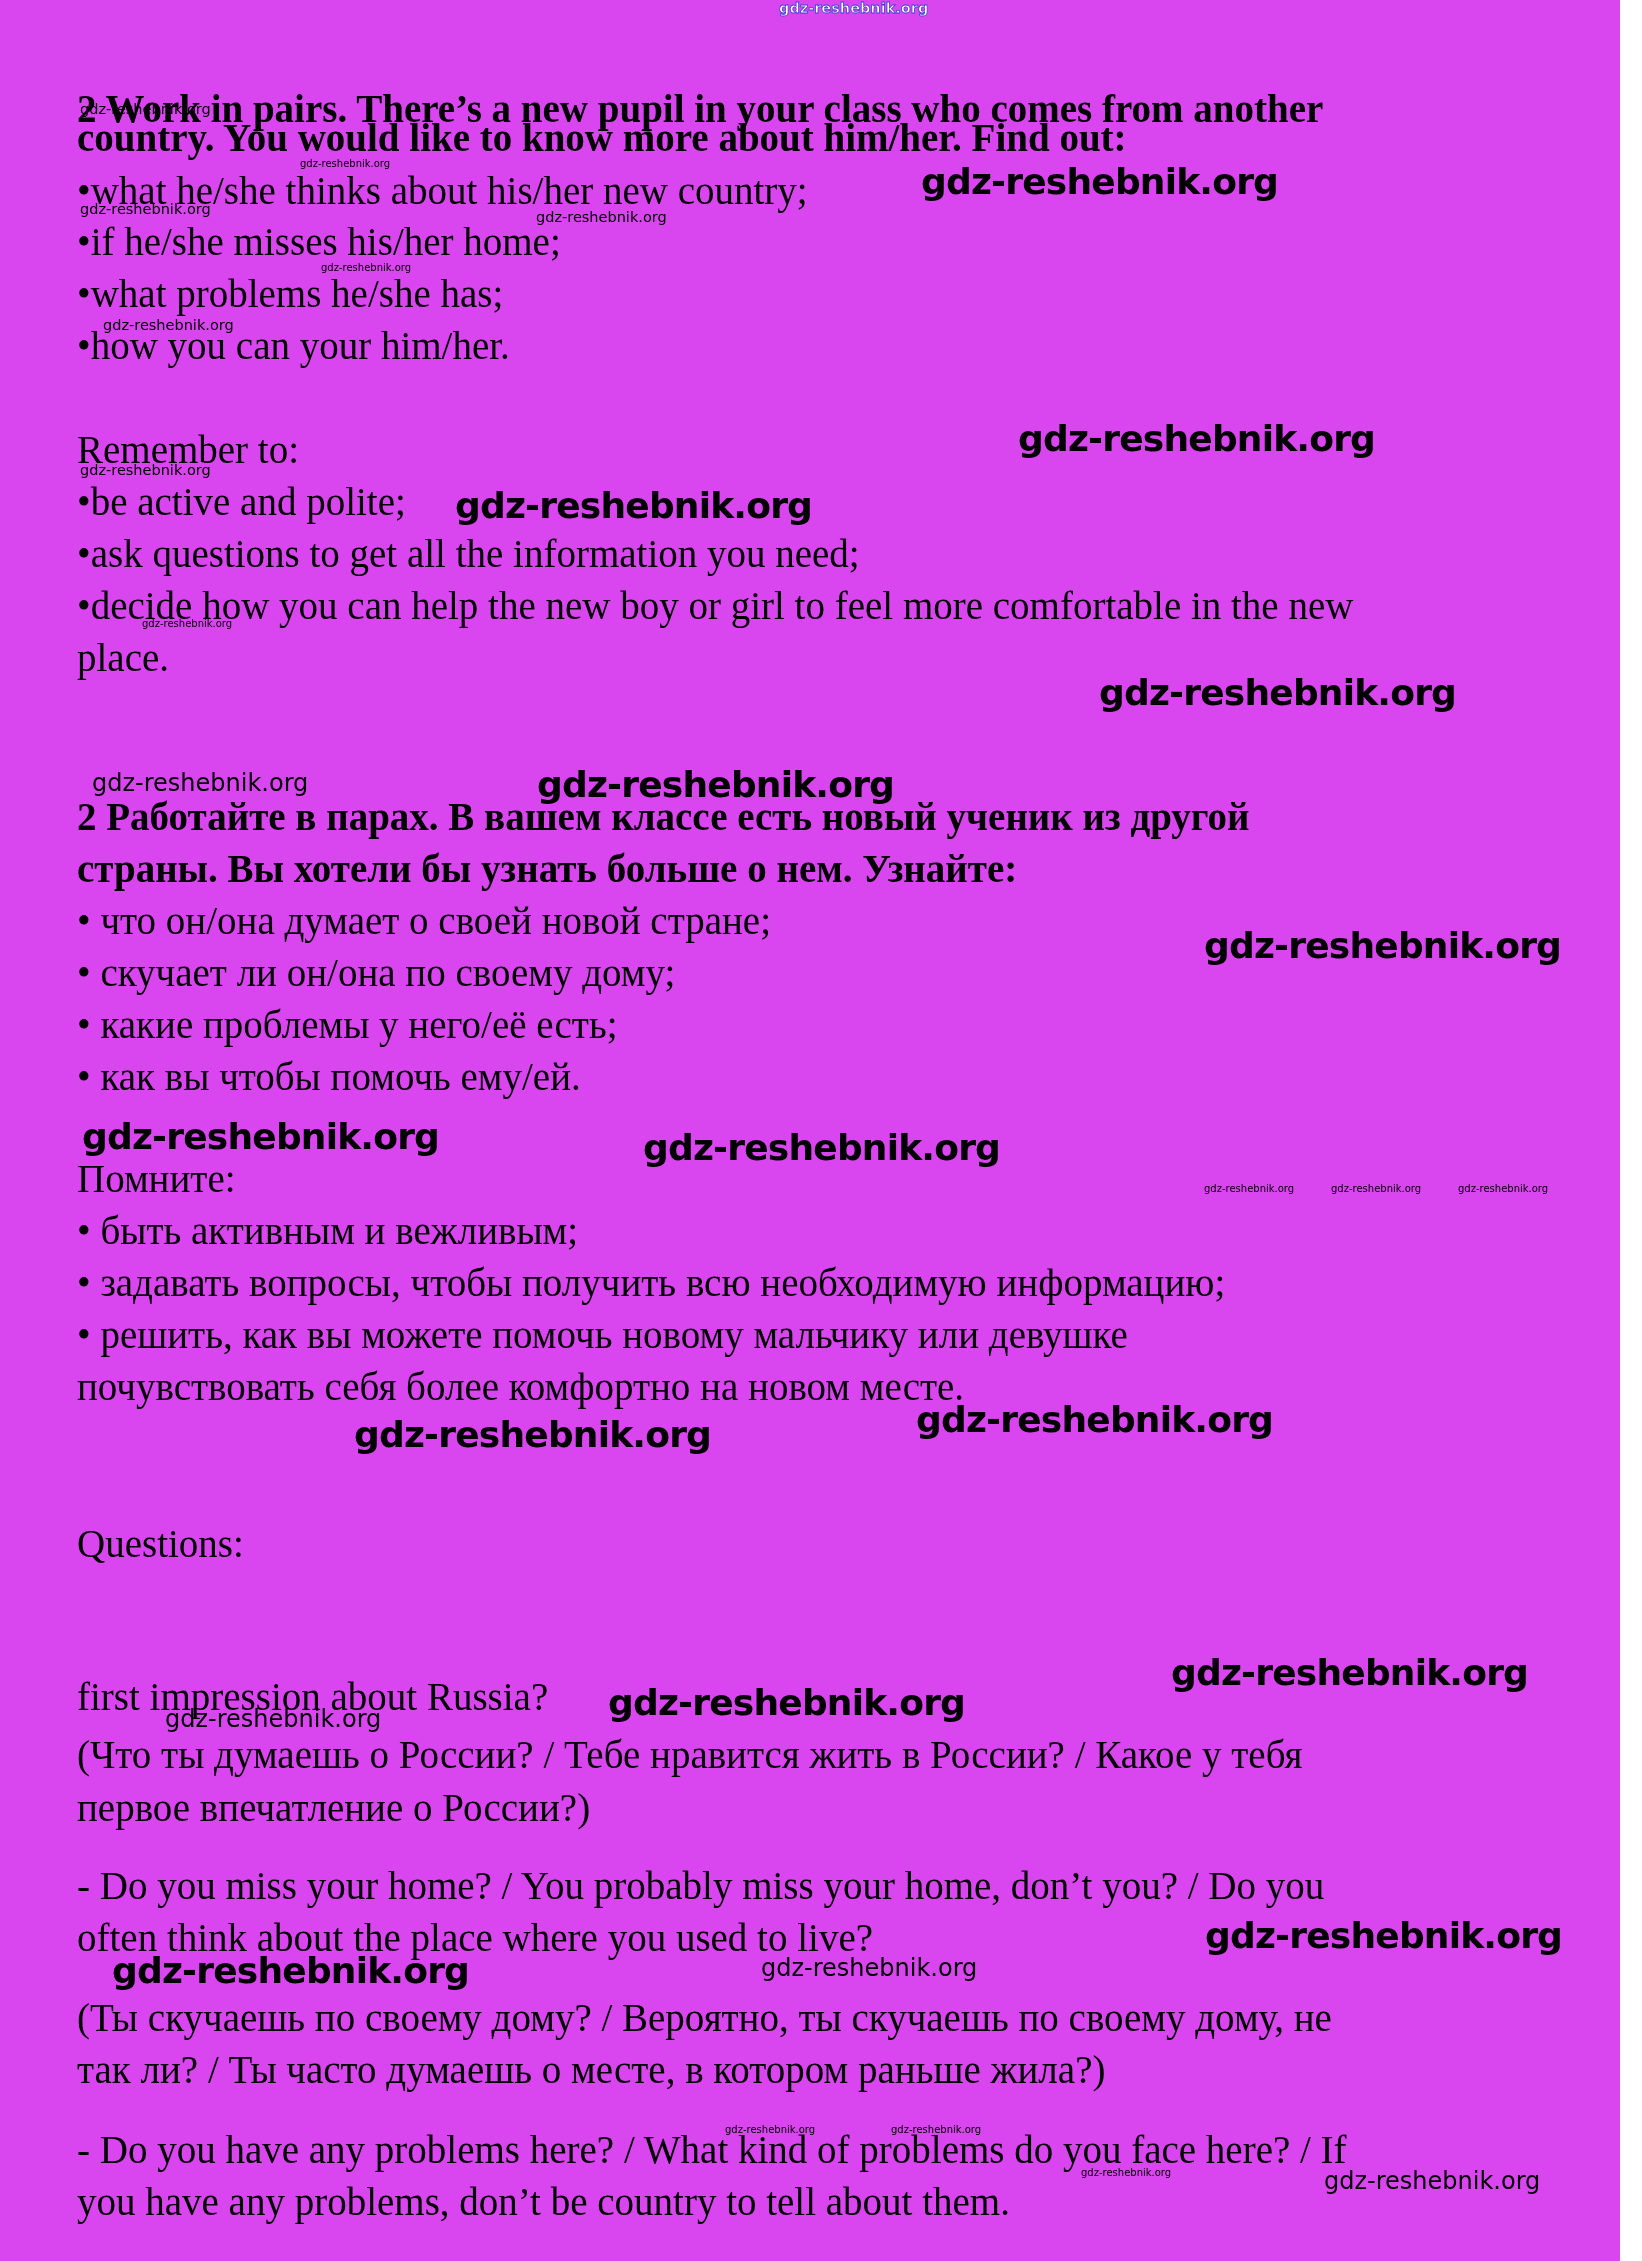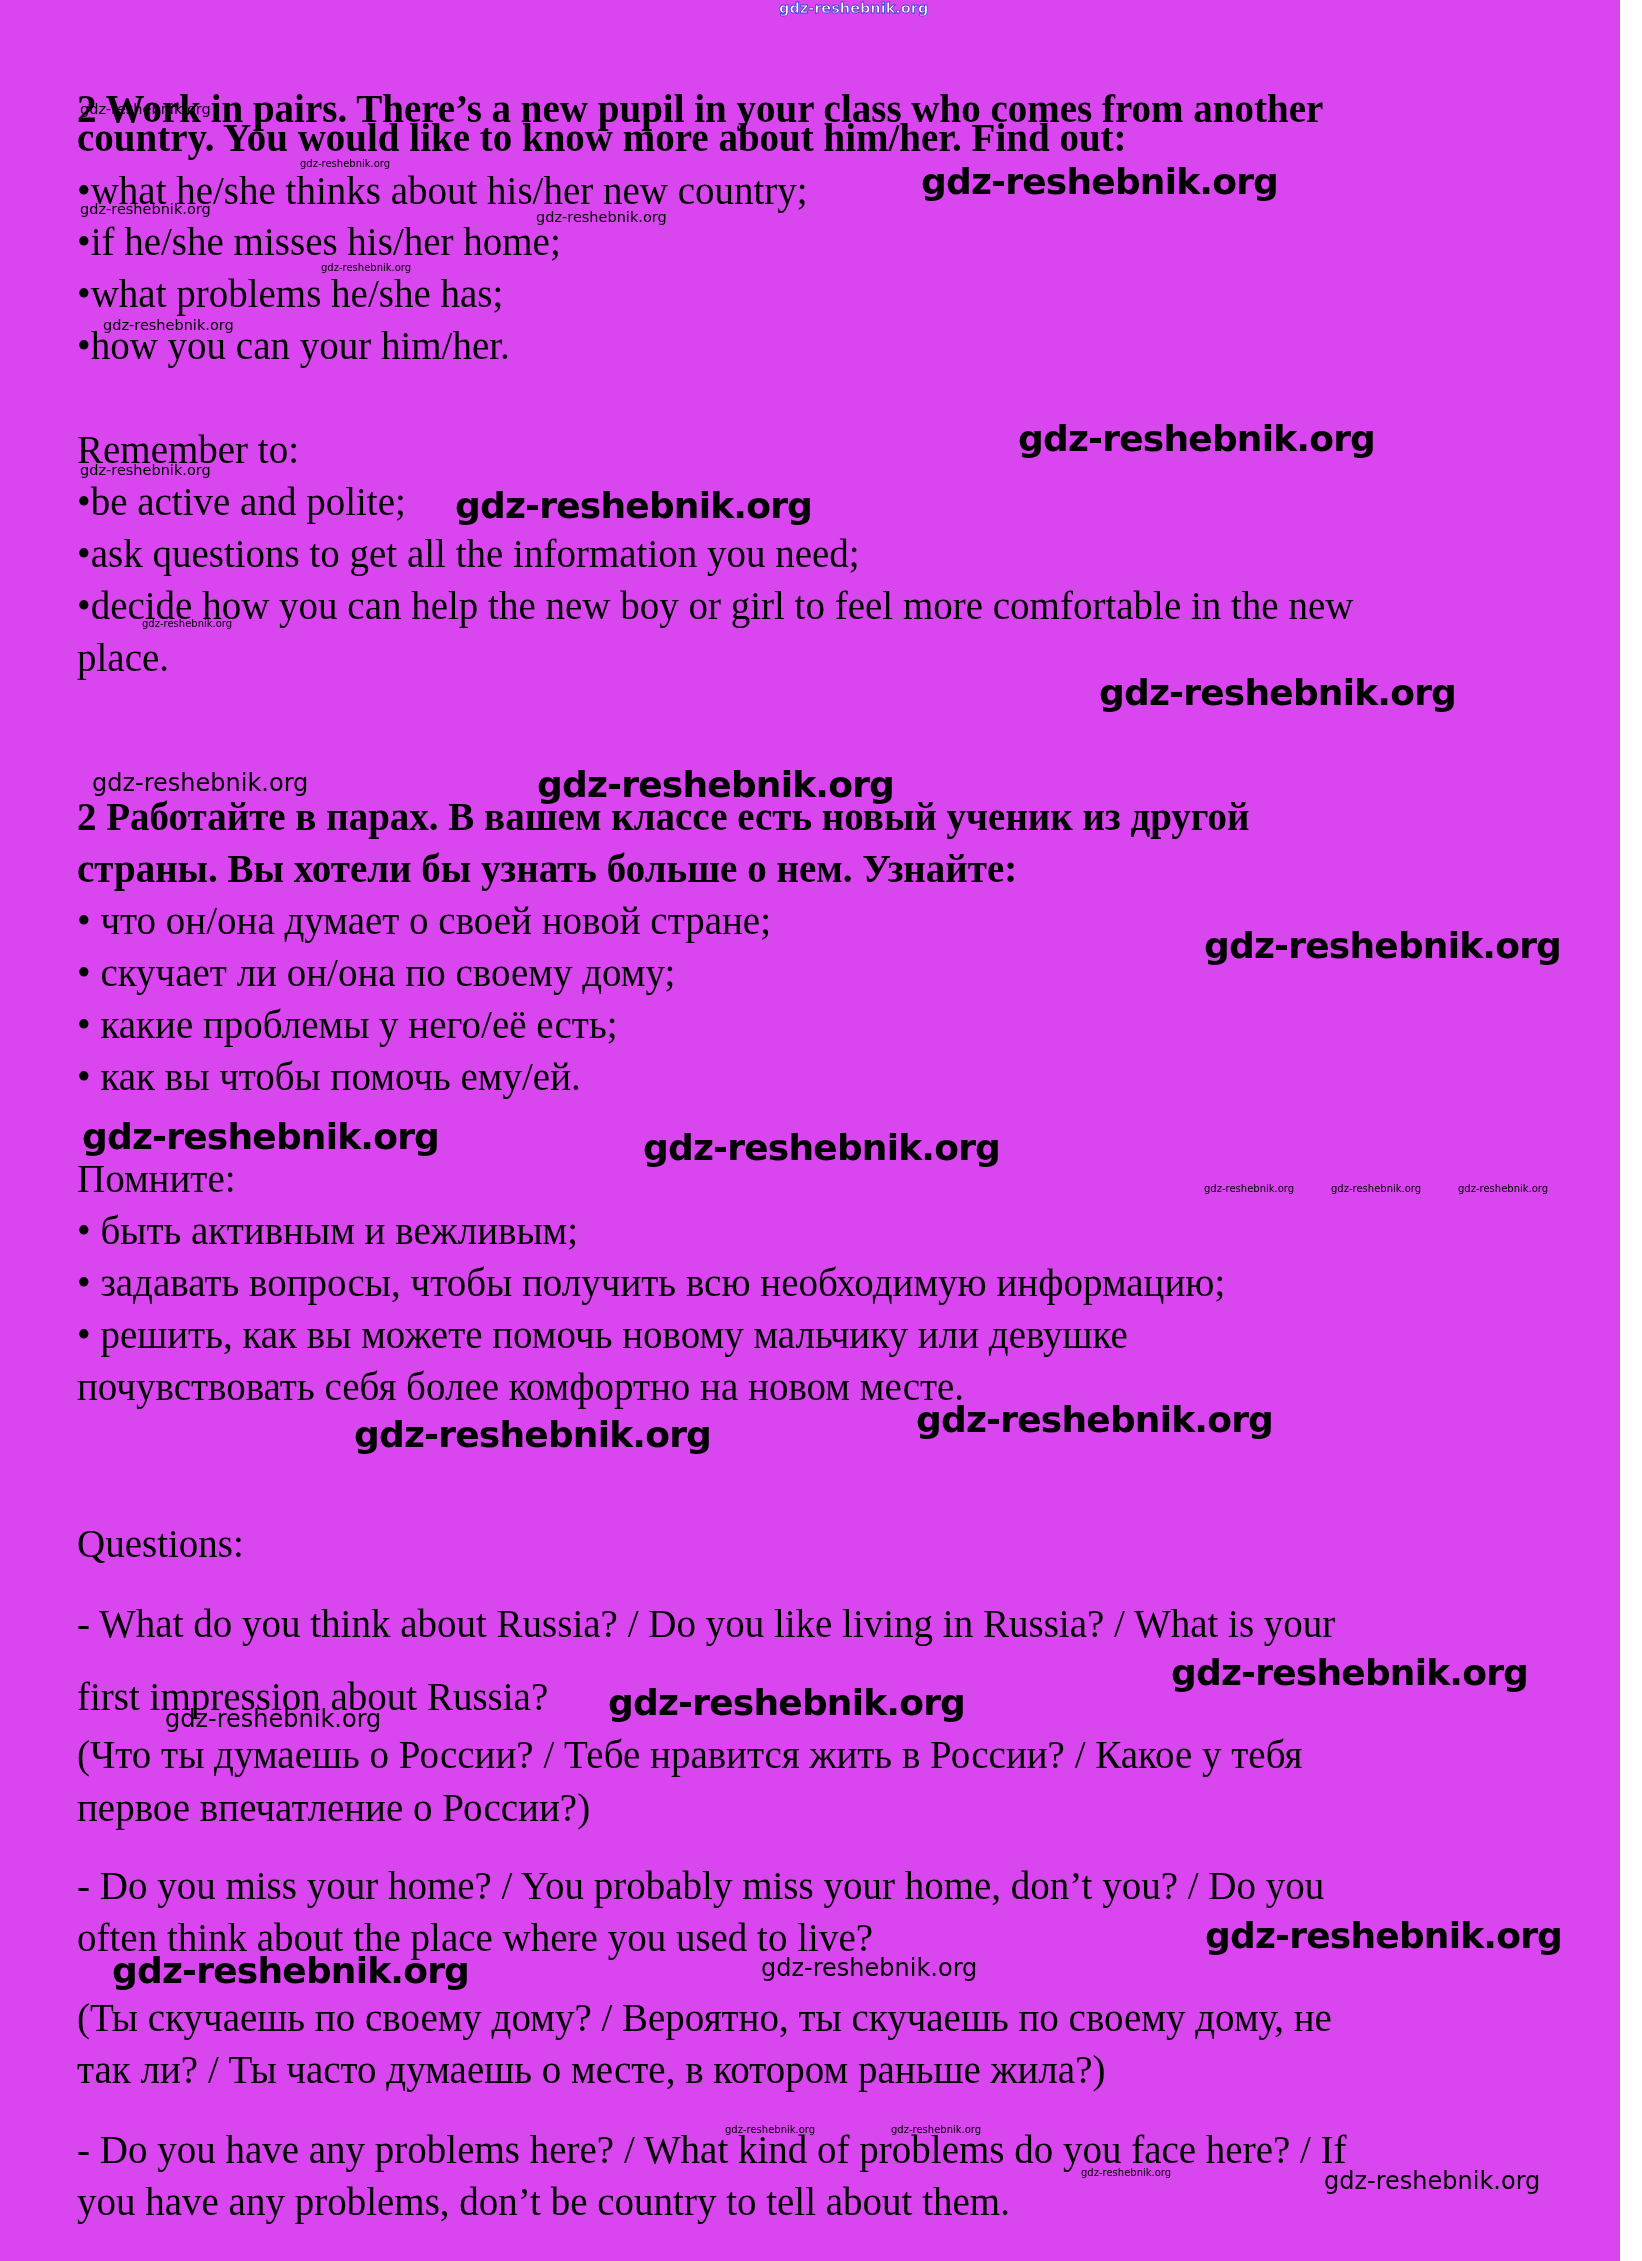--- a/index.html
+++ b/index.html
@@ -54,21 +54,20 @@
   <div class="line" style="top:1054px;">• как вы чтобы помочь ему/ей.</div>
 
   <div class="line" style="top:1156px;">Помните:</div>
   <div class="line" style="top:1208px;">• быть активным и вежливым;</div>
   <div class="line" style="top:1260px;">• задавать вопросы, чтобы получить всю необходимую информацию;</div>
   <div class="line" style="top:1312px;">• решить, как вы можете помочь новому мальчику или девушке</div>
   <div class="line" style="top:1364px;">почувствовать себя более комфортно на новом месте.</div>
 
   <div class="line" style="top:1521px;">Questions:</div>
 
-  <div class="line" style="top:1601px;">- What do you think about Russia? / Do you like living in Russia? / What is your</div>
   <div class="line" style="top:1674px;">first impression about Russia?</div>
   <div class="line" style="top:1732px;">(Что ты думаешь о России? / Тебе нравится жить в России? / Какое у тебя</div>
   <div class="line" style="top:1785px;">первое впечатление о России?)</div>
 
   <div class="line" style="top:1863px;">- Do you miss your home? / You probably miss your home, don’t you? / Do you</div>
   <div class="line" style="top:1915px;">often think about the place where you used to live?</div>
   <div class="line" style="top:1995px;">(Ты скучаешь по своему дому? / Вероятно, ты скучаешь по своему дому, не</div>
   <div class="line" style="top:2047px;">так ли? / Ты часто думаешь о месте, в котором раньше жила?)</div>
 
   <div class="line" style="top:2127px;">- Do you have any problems here? / What kind of problems do you face here? / If</div>

